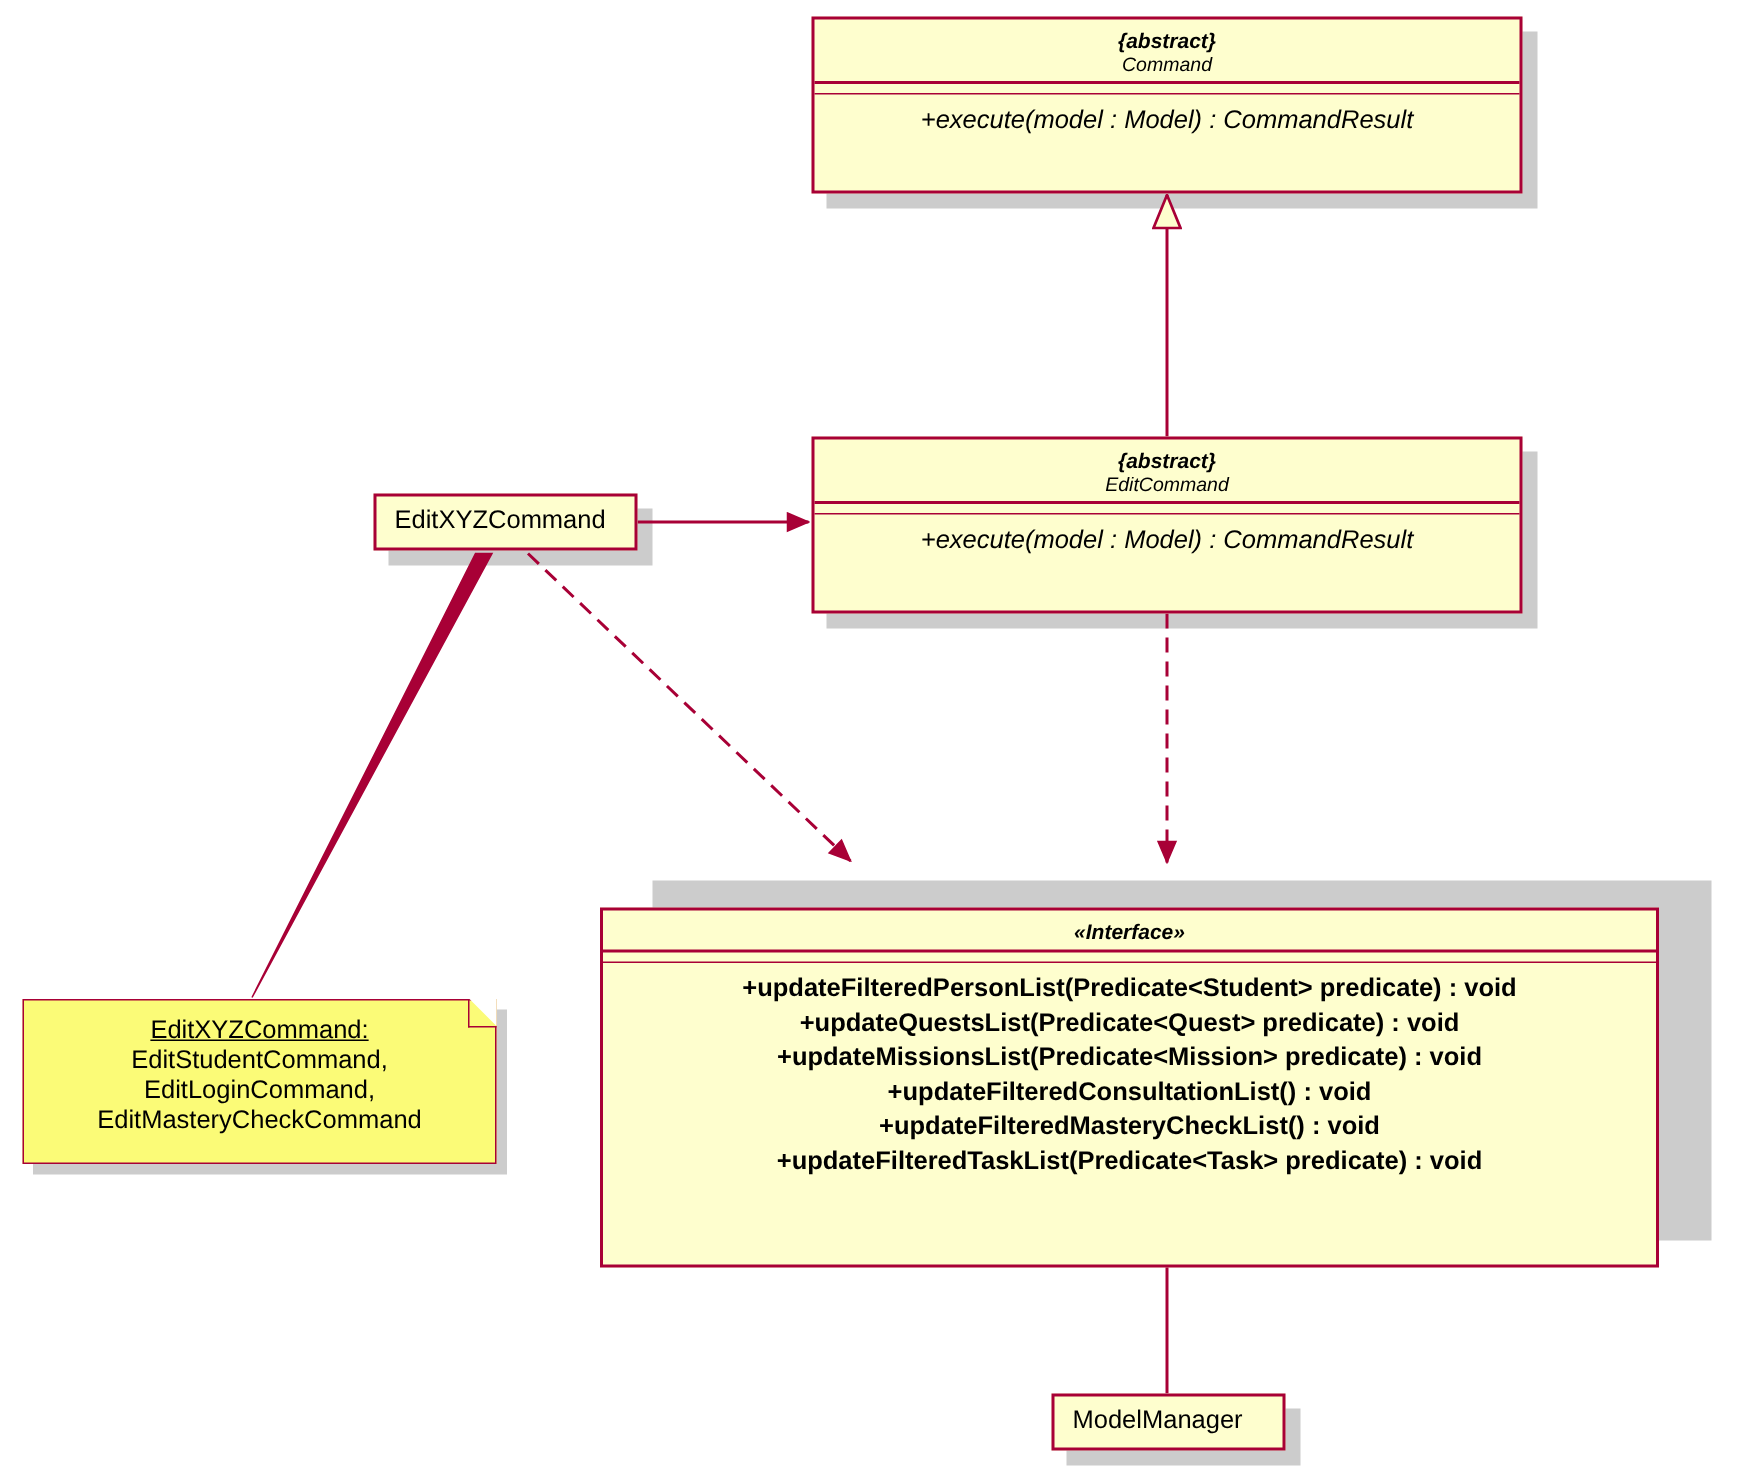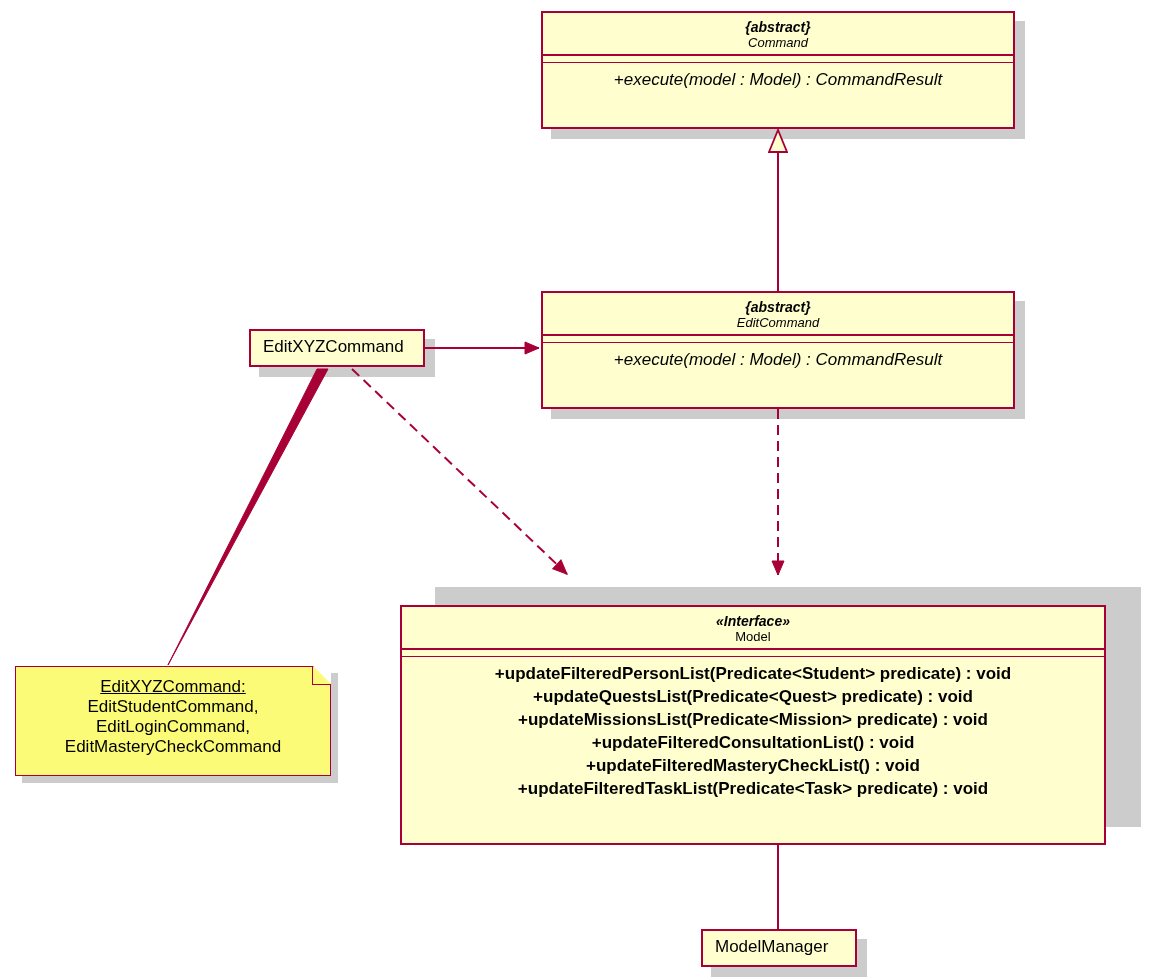--- a/index.html
+++ b/index.html
@@ -112,21 +112,20 @@
     <div class="note-title">EditXYZCommand:</div>
     <div>EditStudentCommand,</div>
     <div>EditLoginCommand,</div>
     <div>EditMasteryCheckCommand</div>
   </div>
 
   <div class="shadow" style="left:435px; top:587px; width:706px; height:240px;"></div>
   <div class="box" style="left:400px; top:577px; width:706px; height:240px;margin-top:28px;">
     <div class="title-row">
       <div class="stereotype">«Interface»</div>
-      <div class="classname">Model</div>
     </div>
     <div class="sep"></div>
     <div class="sep thin" style="margin-top:6px;"></div>
     <div class="methods normal">
       <div>+updateFilteredPersonList(Predicate&lt;Student&gt; predicate) : void</div>
       <div>+updateQuestsList(Predicate&lt;Quest&gt; predicate) : void</div>
       <div>+updateMissionsList(Predicate&lt;Mission&gt; predicate) : void</div>
       <div>+updateFilteredConsultationList() : void</div>
       <div>+updateFilteredMasteryCheckList() : void</div>
       <div>+updateFilteredTaskList(Predicate&lt;Task&gt; predicate) : void</div>

